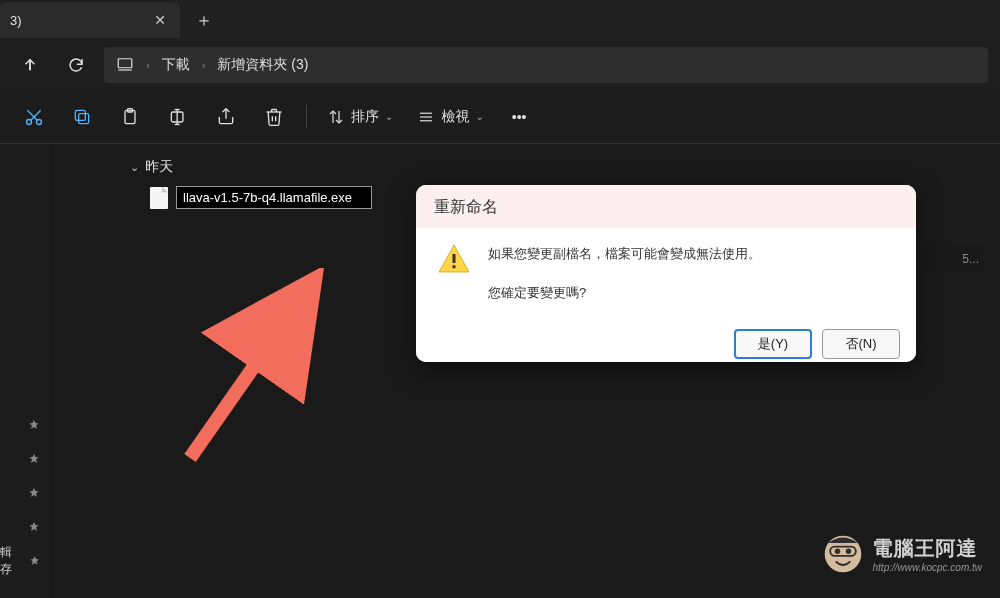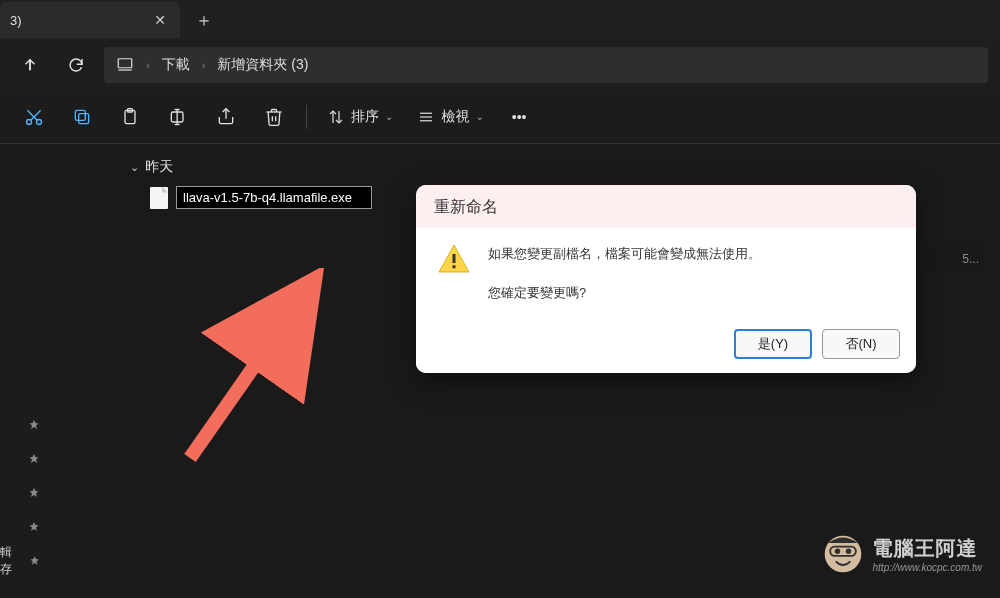--- a/index.html
+++ b/index.html
@@ -43,21 +43,21 @@
   .fileicon::before { content:""; position:absolute; top:0; right:0; width:6px; height:6px; background:#ccc; clip-path: polygon(0 0, 100% 100%, 0 100%); }
   .filename-input { background:#000; color:#fff; border:1px solid #999; padding:3px 6px; font-size:13px; width:196px; font-family:inherit; }
 
   
   .dialog { position:absolute; left:416px; top:185px; width:500px; background:#fff; color:#222; border-radius:10px; box-shadow:0 8px 24px rgba(0,0,0,0.5); overflow:hidden; }
   .dlg-title { padding:12px 18px 10px; font-size:16px; color:#333; background:#fdeef0; font-weight:400; }
   .dlg-body { display:flex; padding:14px 20px; gap:16px; background:#fff; }
   .warn-icon { width:36px; height:36px; flex:0 0 36px; }
   .warn-icon svg { width:36px; height:36px; }
   .dlg-text { font-size:13px; line-height:1.9; color:#333; }
-  .dlg-btns { display:flex; justify-content:flex-end; gap:10px; padding:10px 16px 14px; background:#fff; }
+  .dlg-btns { display:flex; justify-content:flex-end; gap:10px; padding:10px 16px 3px; background:#fff; }
   .dlg-btn { min-width:78px; height:30px; border:1px solid #999; background:#f8f8f8; border-radius:4px; font-size:13px; color:#222; display:flex; align-items:center; justify-content:center; }
   .dlg-btn.primary { border:2px solid #2a7fd4; }
 
   
   .partial-row { position:absolute; right:15px; top:246px; width:60px; height:26px; background:#191919; color:#888; font-size:12px; display:flex; align-items:center; justify-content:flex-end; padding-right:6px; border-radius:2px; }
 
   
   .arrow { position:absolute; left:135px; top:268px; pointer-events:none; }
 
   

